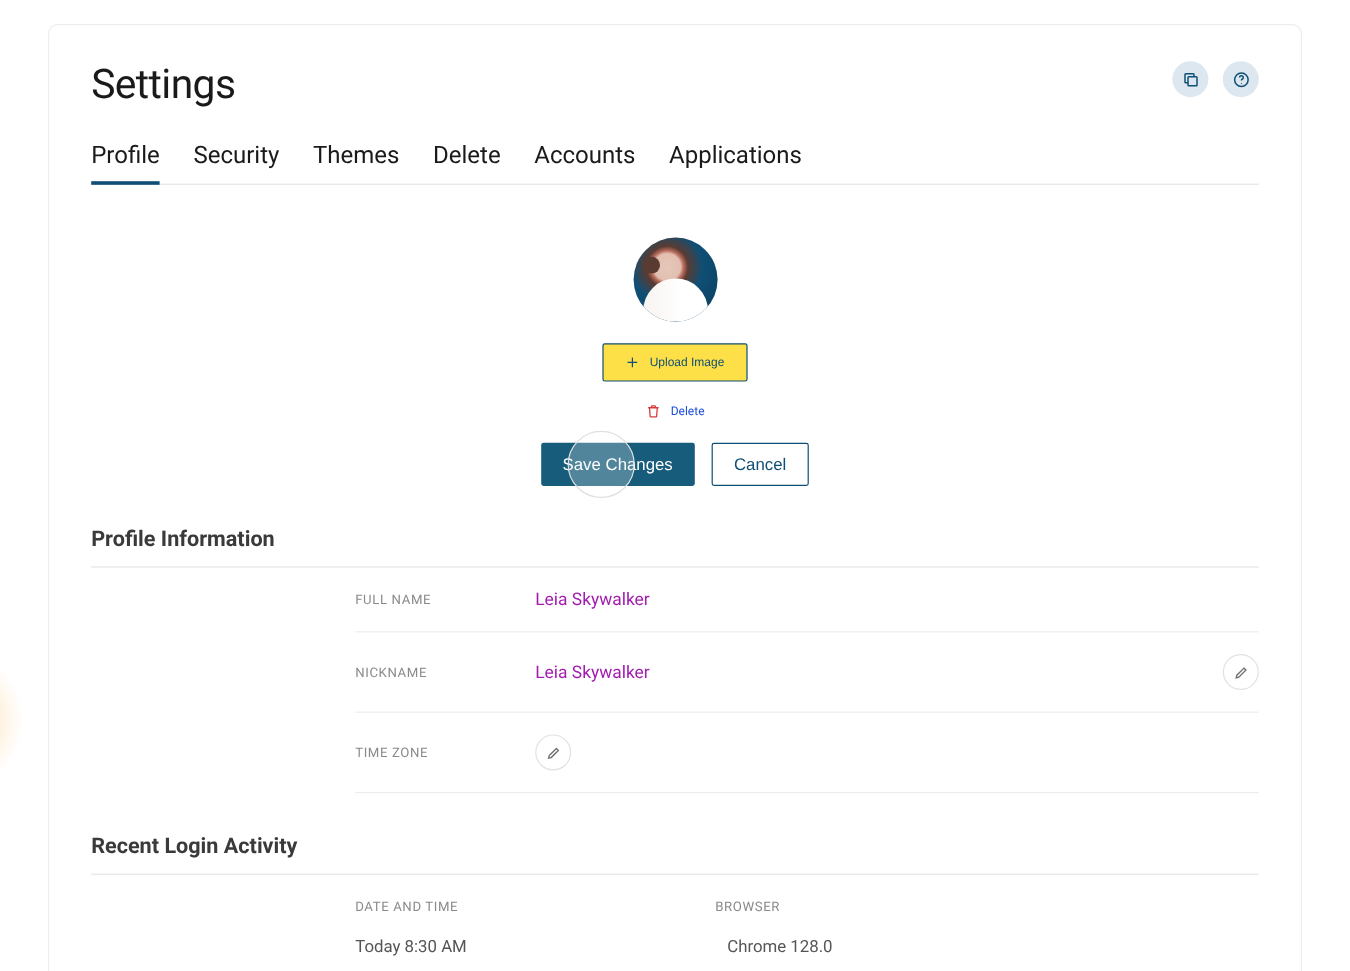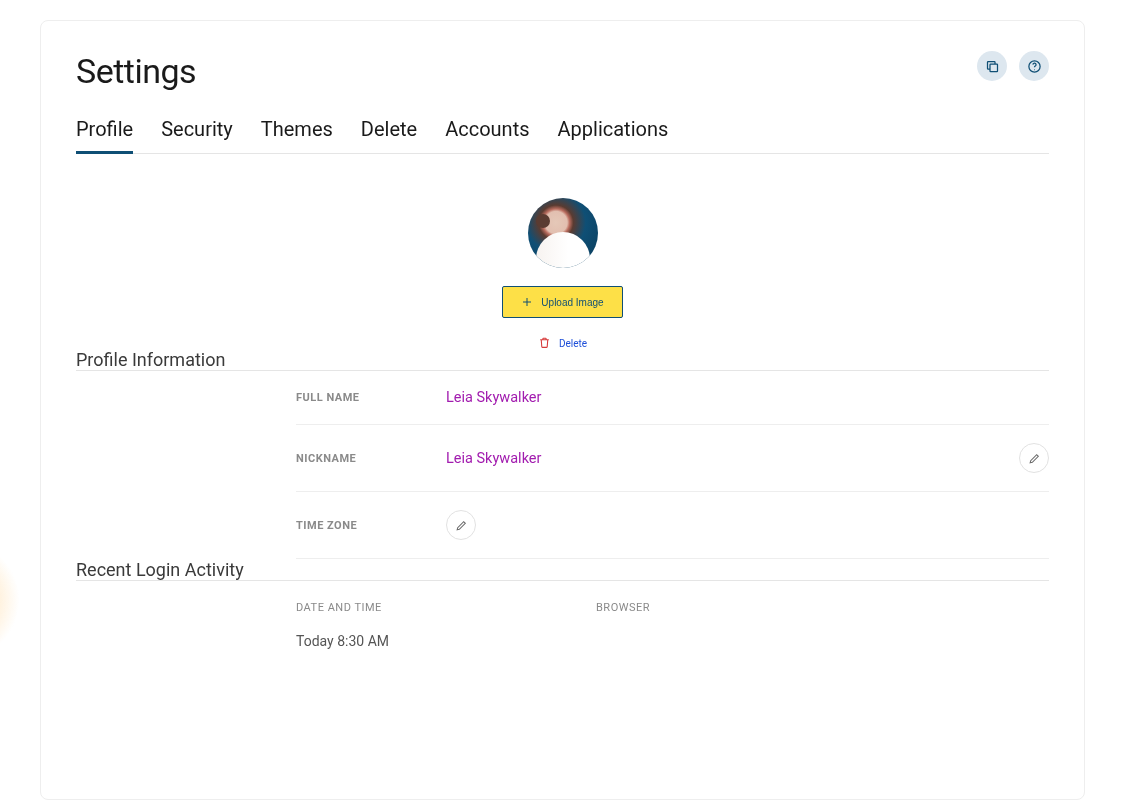--- a/index.html
+++ b/index.html
@@ -150,38 +150,39 @@
       border-radius: 50%;
       border: 1px solid #e0e0e0;
       background: rgba(255,255,255,0.25);
       pointer-events: none;
       top: -10px;
       left: 50%;
       transform: translateX(-90px);
     }
     .section-title {
       font-size: 18px;
-      font-weight: 400;
+      font-weight: 700;
       color: #3a3a3a;
+      margin-top: 34px;
+      padding-bottom: 12px;
       border-bottom: 1px solid #e5e5e5;
     }
     .info-row {
       display: flex;
       align-items: center;
       padding: 18px 0;
       border-bottom: 1px solid #eeeeee;
       margin-left: 220px;
     }
     .info-label {
       flex: 0 0 150px;
       font-size: 11px;
       letter-spacing: 0.5px;
       color: #8a8a8a;
       text-transform: uppercase;
-      font-weight: bold;
     }
     .info-value {
       flex: 1;
       font-size: 14.5px;
       color: #a21caf;
     }
     .edit-btn {
       width: 30px;
       height: 30px;
       border-radius: 50%;
@@ -285,20 +286,25 @@
       <div class="delete-link">
         <span>
           <svg width="13" height="13" viewBox="0 0 24 24" fill="none" stroke="#d73a3a" stroke-width="2">
             <path d="M4 7h16M9 7V5a1 1 0 0 1 1-1h4a1 1 0 0 1 1 1v2M6 7l1 13a1 1 0 0 0 1 1h8a1 1 0 0 0 1-1l1-13"></path>
           </svg>
         </span>
         <span>Delete</span>
       </div>
     </div>
 
+    <div class="action-row">
+      <div class="cursor-ring"></div>
+      <button class="btn-primary">Save Changes</button>
+      <button class="btn-secondary">Cancel</button>
+    </div>
 
     <div class="section-title">Profile Information</div>
 
     <div class="info-row">
       <div class="info-label">FULL NAME</div>
       <div class="info-value">Leia Skywalker</div>
     </div>
 
     <div class="info-row">
       <div class="info-label">NICKNAME</div>
@@ -325,20 +331,21 @@
 
     <div class="section-title">Recent Login Activity</div>
 
     <div class="login-table">
       <div class="login-head">
         <span class="col-time">DATE AND TIME</span>
         <span class="col-browser">BROWSER</span>
       </div>
       <div class="login-row">
         <span class="col-time">Today 8:30 AM</span>
+        <span class="col-browser">Chrome 128.0</span>
       </div>
       <div class="login-row">
         
         
       </div>
 
     </div>
 
   </div>
 </div>

